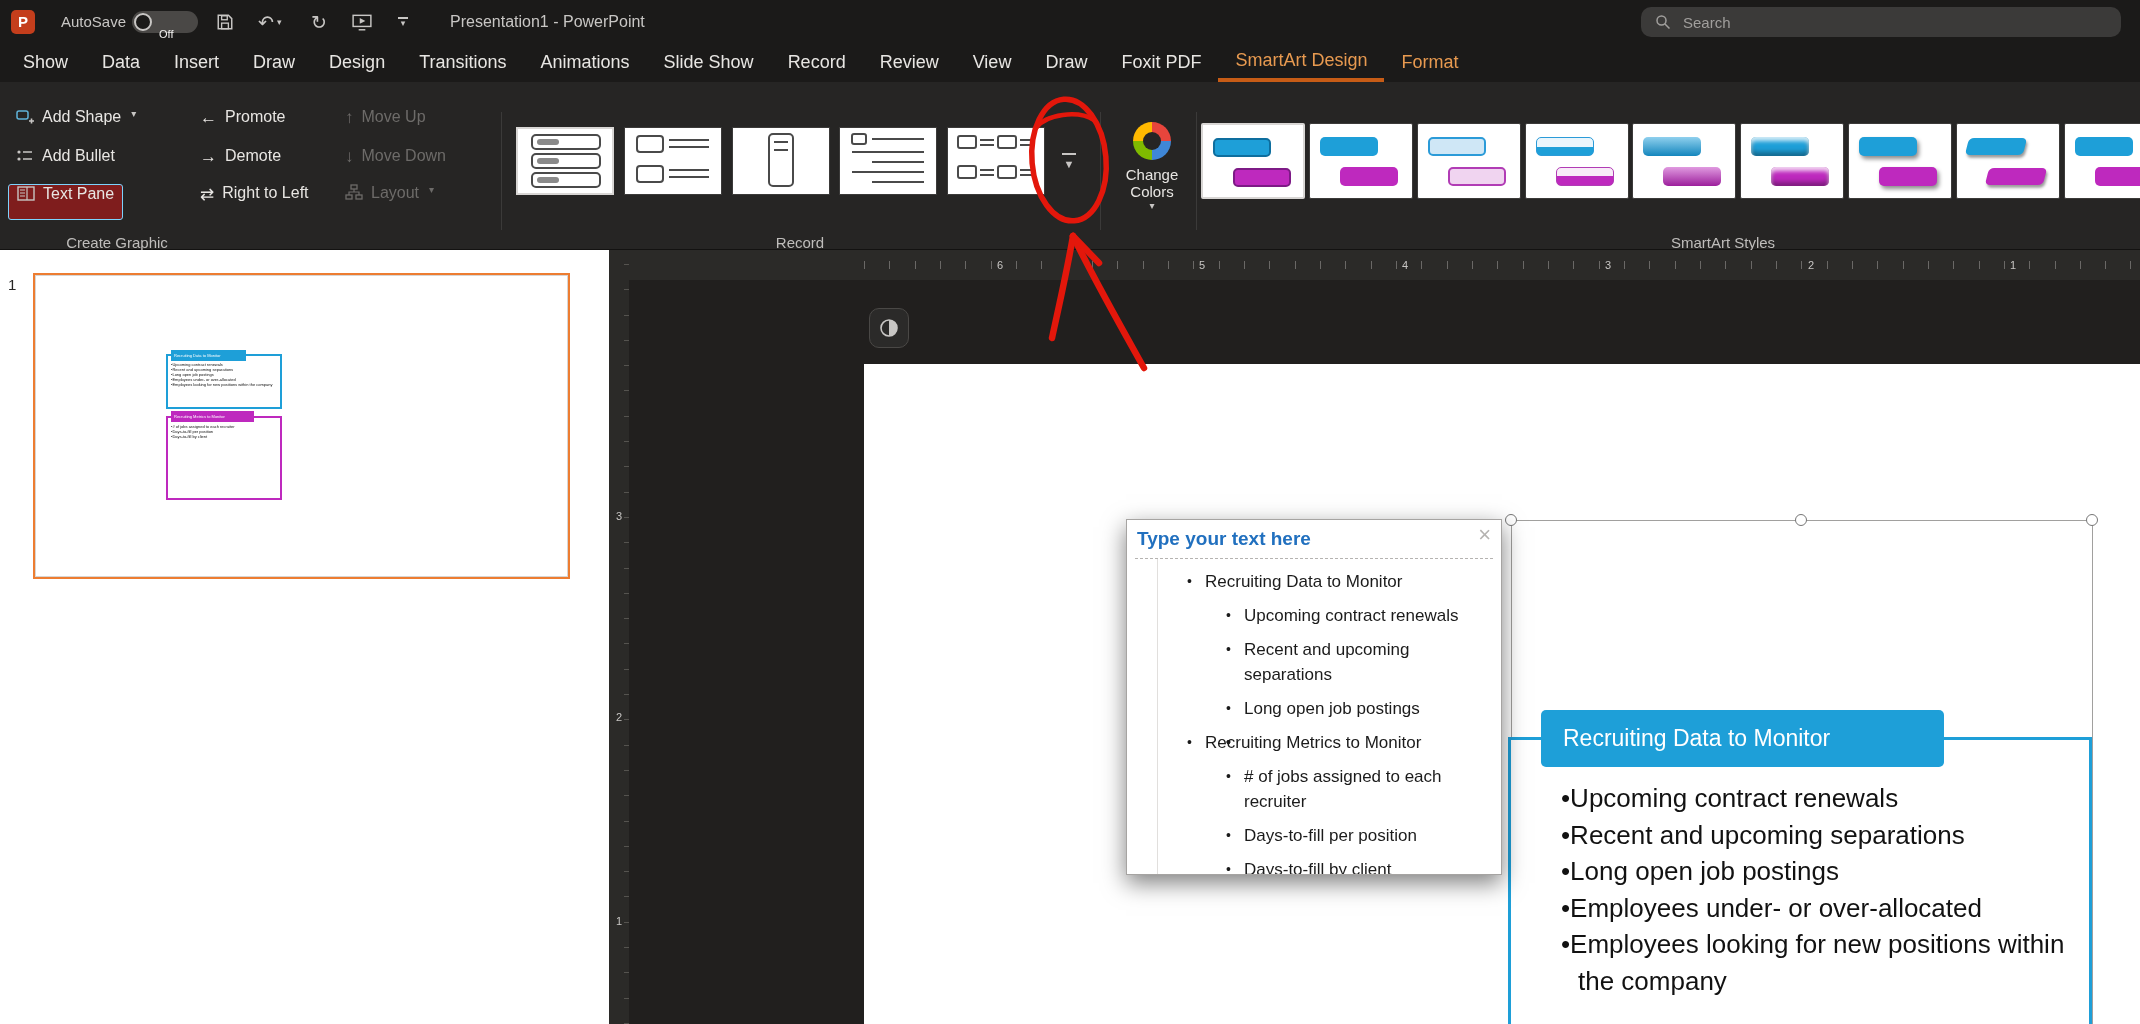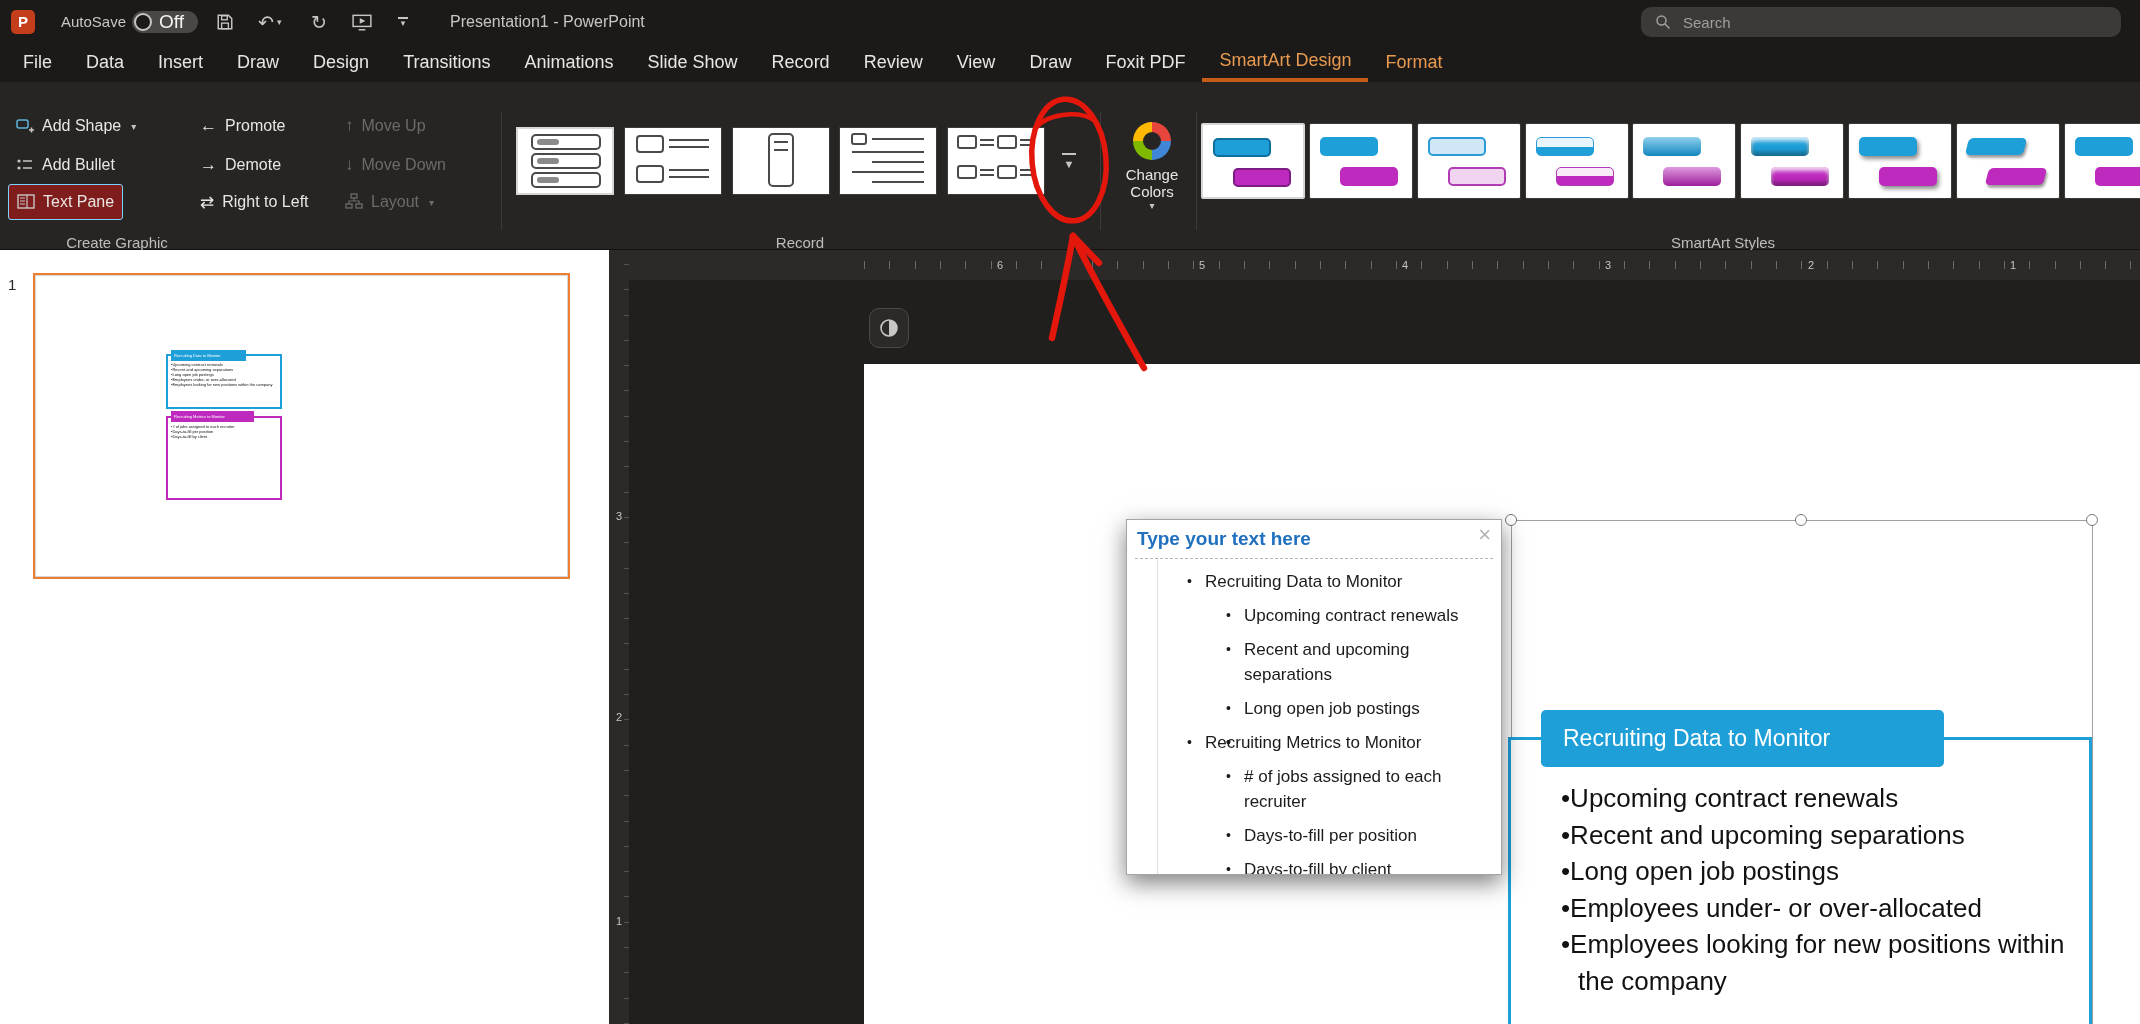--- a/index.html
+++ b/index.html
@@ -6,40 +6,40 @@
   body{background:#000;font-family:"Liberation Sans",sans-serif}
   #app{position:relative;width:2140px;height:1024px;overflow:hidden;background:#262524}
 
   
   #titlebar{position:absolute;left:0;top:0;width:2140px;height:44px;background:#1b1a19}
   #ppt-logo{position:absolute;left:11px;top:10px;width:24px;height:24px;border-radius:5px;background:#c43e1c;color:#fff;
     font-weight:bold;font-size:15px;text-align:center;line-height:24px}
   #autosave-label{position:absolute;left:61px;top:0;height:44px;line-height:44px;color:#c8c6c4;font-size:15px}
   #autosave-toggle{position:absolute;left:132px;top:11px;width:66px;height:22px;border-radius:11px;background:#4a4846}
   #autosave-knob{position:absolute;left:2px;top:2px;width:18px;height:18px;border-radius:50%;background:#1b1a19;border:2px solid #c8c6c4}
-  #autosave-state{position:absolute;left:27px;top:0;height:22px;line-height:22px;color:#f3f2f1;font-size:19px}
+  #autosave-state{position:absolute;left:27px;top:12px;height:22px;line-height:22px;color:#f3f2f1;font-size:11px}
   .qat{position:absolute;top:0;height:44px;display:flex;align-items:center;color:#c8c6c4;cursor:default}
   .qat svg{display:block}
   .uni-icon{font-size:19px;color:#c8c6c4}
   .tiny-caret{font-size:9px;color:#c8c6c4;margin-left:3px}
   #window-title{position:absolute;left:450px;top:0;height:44px;line-height:44px;color:#c8c6c4;font-size:16px}
   #search-box{position:absolute;left:1641px;top:7px;width:480px;height:30px;background:#3b3a39;border-radius:10px;display:flex;align-items:center}
   #search-box svg{margin-left:14px}
   #search-placeholder{color:#a19f9d;font-size:15px;margin-left:12px}
 
   
   #menubar{position:absolute;left:0;top:44px;width:2140px;height:38px;background:#1b1a19;display:flex;align-items:stretch;padding-left:6px}
   #menubar .tab{color:#e8e6e3;font-size:18px;line-height:36px;padding:0 17px;white-space:nowrap}
   #menubar .tab.contextual{color:#e89a50}
   #menubar .tab.active{border-bottom:4px solid #c75c16;line-height:33px}
 
   
   #ribbon{position:absolute;left:0;top:82px;width:2140px;height:168px;background:#262524;border-bottom:1px solid #131211}
   .rsep{position:absolute;top:30px;height:118px;width:1px;background:#3b3a39}
-  .rbtn{position:absolute;display:flex;align-items:center;gap:8px;color:#e8e6e3;font-size:16px;height:36px;padding:0 8px;border-radius:3px;white-space:nowrap}
+  .rbtn{position:absolute;display:flex;align-items:flex-start;gap:8px;color:#e8e6e3;font-size:16px;height:36px;padding:0 8px;border-radius:3px;white-space:nowrap}
   .rbtn .caret{font-size:10px;color:#c8c6c4;margin-left:2px}
   .rbtn.disabled{color:#6d6b69}
   .rbtn.disabled .caret{color:#6d6b69}
   .rbtn.toggled{border:1px solid #7dd3fc;background:#7f1d1d}
   .uarrow{font-size:17px}
   .group-label{position:absolute;top:152px;transform:translateX(-50%);color:#bfbdbb;font-size:15px;white-space:nowrap}
 
   .ltile{position:absolute;top:45px;width:98px;height:68px;background:#fff;border:1px solid #3b3a39}
   .ltile.selected{border:2px solid #d8d6d4}
   #layout-more{position:absolute;left:1044px;top:45px;width:49px;height:68px;border-left:1px solid #3b3a39;display:flex;flex-direction:column;align-items:center;justify-content:center;color:#c8c6c4}
@@ -164,21 +164,21 @@
     <div id="search-box">
       <svg class="g" width="16" height="16" viewBox="0 0 16 16">
         <circle cx="6.5" cy="6.5" r="4.5" fill="none" stroke="#a19f9d" stroke-width="1.5"></circle>
         <path d="M10 10l4.5 4.5" stroke="#a19f9d" stroke-width="1.5"></path>
       </svg>
       <span id="search-placeholder">Search</span>
     </div>
   </div>
 
   <div id="menubar">
-      <span class="tab">File</span>
+      <span class="tab">Show</span>
       <span class="tab">Data</span>
       <span class="tab">Insert</span>
       <span class="tab">Draw</span>
       <span class="tab">Design</span>
       <span class="tab">Transitions</span>
       <span class="tab">Animations</span>
       <span class="tab">Slide Show</span>
       <span class="tab">Record</span>
       <span class="tab">Review</span>
       <span class="tab">View</span>

